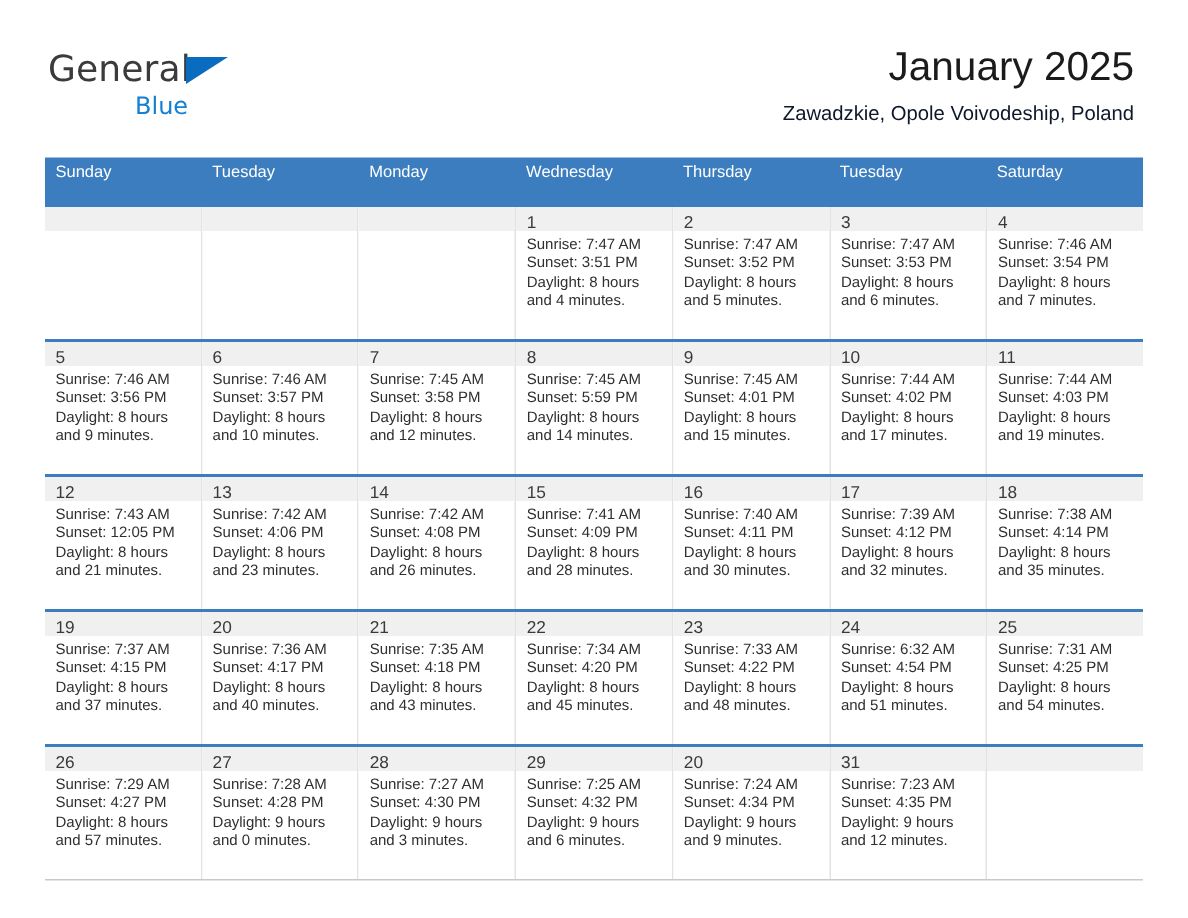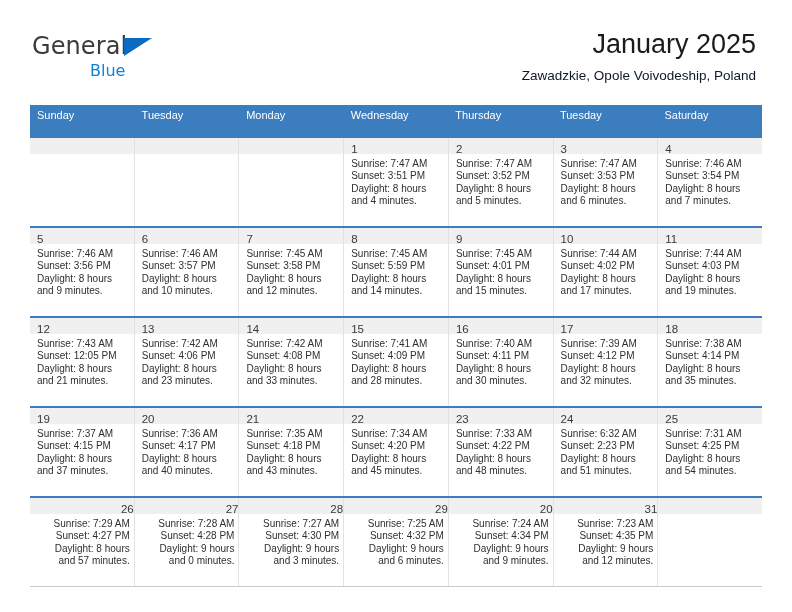--- a/index.html
+++ b/index.html
@@ -116,21 +116,21 @@
     white-space: nowrap;
   }
 
   .week {
     display: flex;
     width: 100%;
     border-top: 2px solid #3b7dbe;
     box-sizing: border-box;
   }
   .week.first { border-top: none; }
-  .week.last { border-bottom: 1px solid #c9c9c9; text-align: right; }
+  .week.last { border-bottom: 1px solid #c9c9c9; }
 
   .cell {
     flex: 1 1 0;
     box-sizing: border-box;
     height: 88px;
     border-right: 1px solid #e2e2e2;
     position: relative;
     background: #ffffff;
   }
   .cell:last-child { border-right: none; }
@@ -319,21 +319,21 @@
               <div>Daylight: 8 hours</div>
               <div>and 23 minutes.</div>
             </div>
           </div>
           <div class="cell">
             <div class="daynum-strip"><span class="daynum">14</span></div>
             <div class="info">
               <div>Sunrise: 7:42 AM</div>
               <div>Sunset: 4:08 PM</div>
               <div>Daylight: 8 hours</div>
-              <div>and 33 minutes.</div>
+              <div>and 26 minutes.</div>
             </div>
           </div>
           <div class="cell">
             <div class="daynum-strip"><span class="daynum">15</span></div>
             <div class="info">
               <div>Sunrise: 7:41 AM</div>
               <div>Sunset: 4:09 PM</div>
               <div>Daylight: 8 hours</div>
               <div>and 28 minutes.</div>
             </div>
@@ -409,21 +409,21 @@
               <div>Sunrise: 7:33 AM</div>
               <div>Sunset: 4:22 PM</div>
               <div>Daylight: 8 hours</div>
               <div>and 48 minutes.</div>
             </div>
           </div>
           <div class="cell">
             <div class="daynum-strip"><span class="daynum">24</span></div>
             <div class="info">
               <div>Sunrise: 6:32 AM</div>
-              <div>Sunset: 2:23 PM</div>
+              <div>Sunset: 4:54 PM</div>
               <div>Daylight: 8 hours</div>
               <div>and 51 minutes.</div>
             </div>
           </div>
           <div class="cell">
             <div class="daynum-strip"><span class="daynum">25</span></div>
             <div class="info">
               <div>Sunrise: 7:31 AM</div>
               <div>Sunset: 4:25 PM</div>
               <div>Daylight: 8 hours</div>

